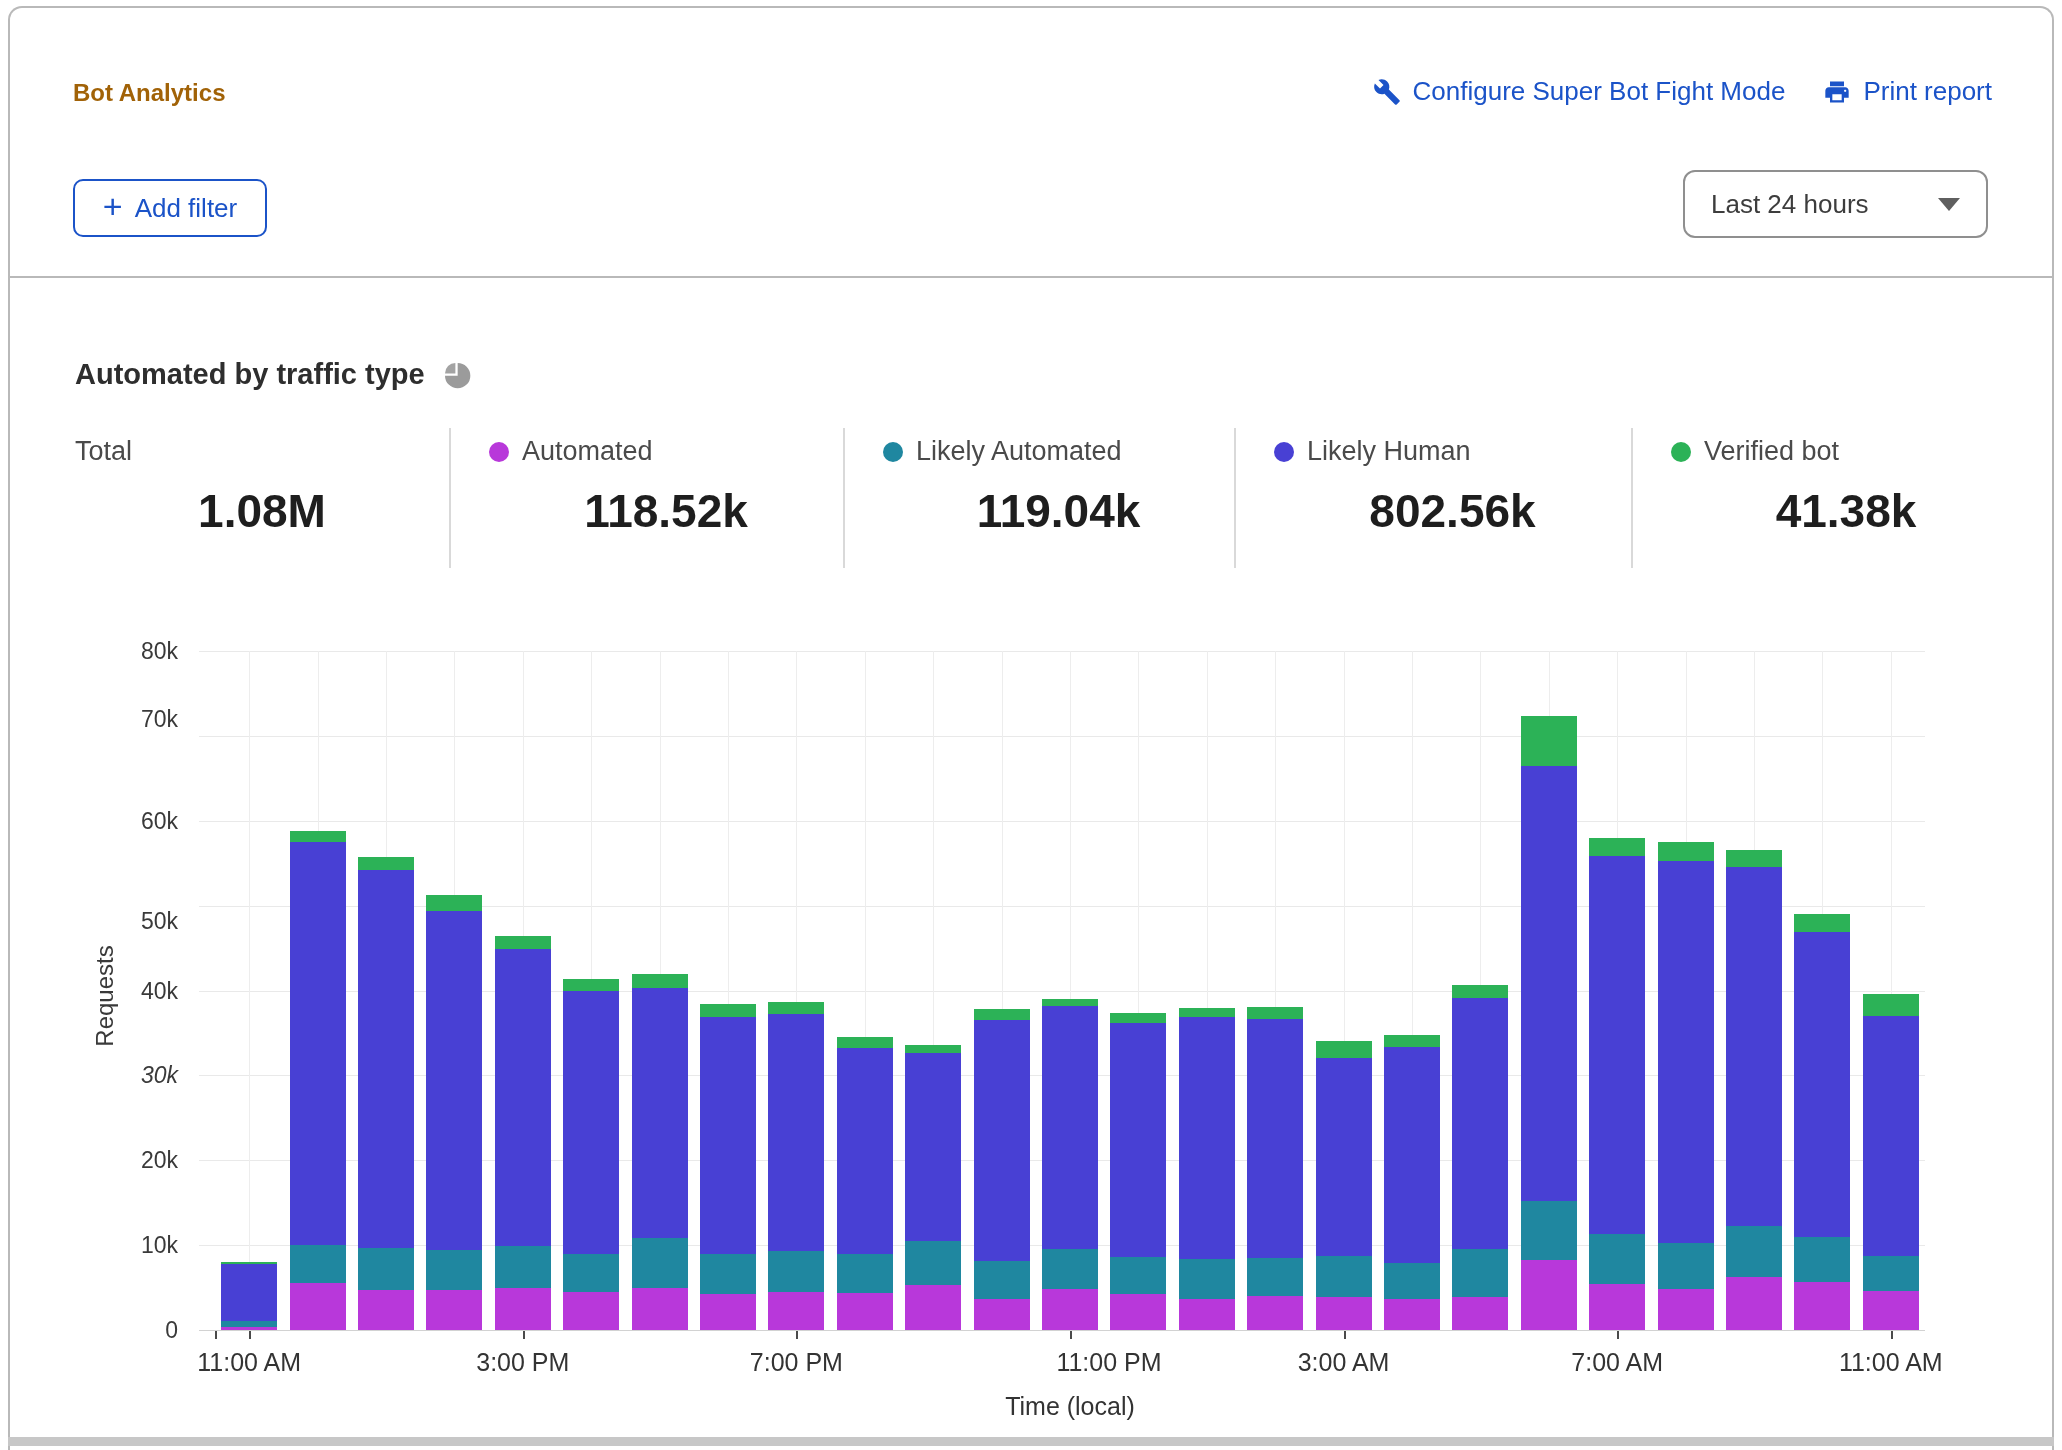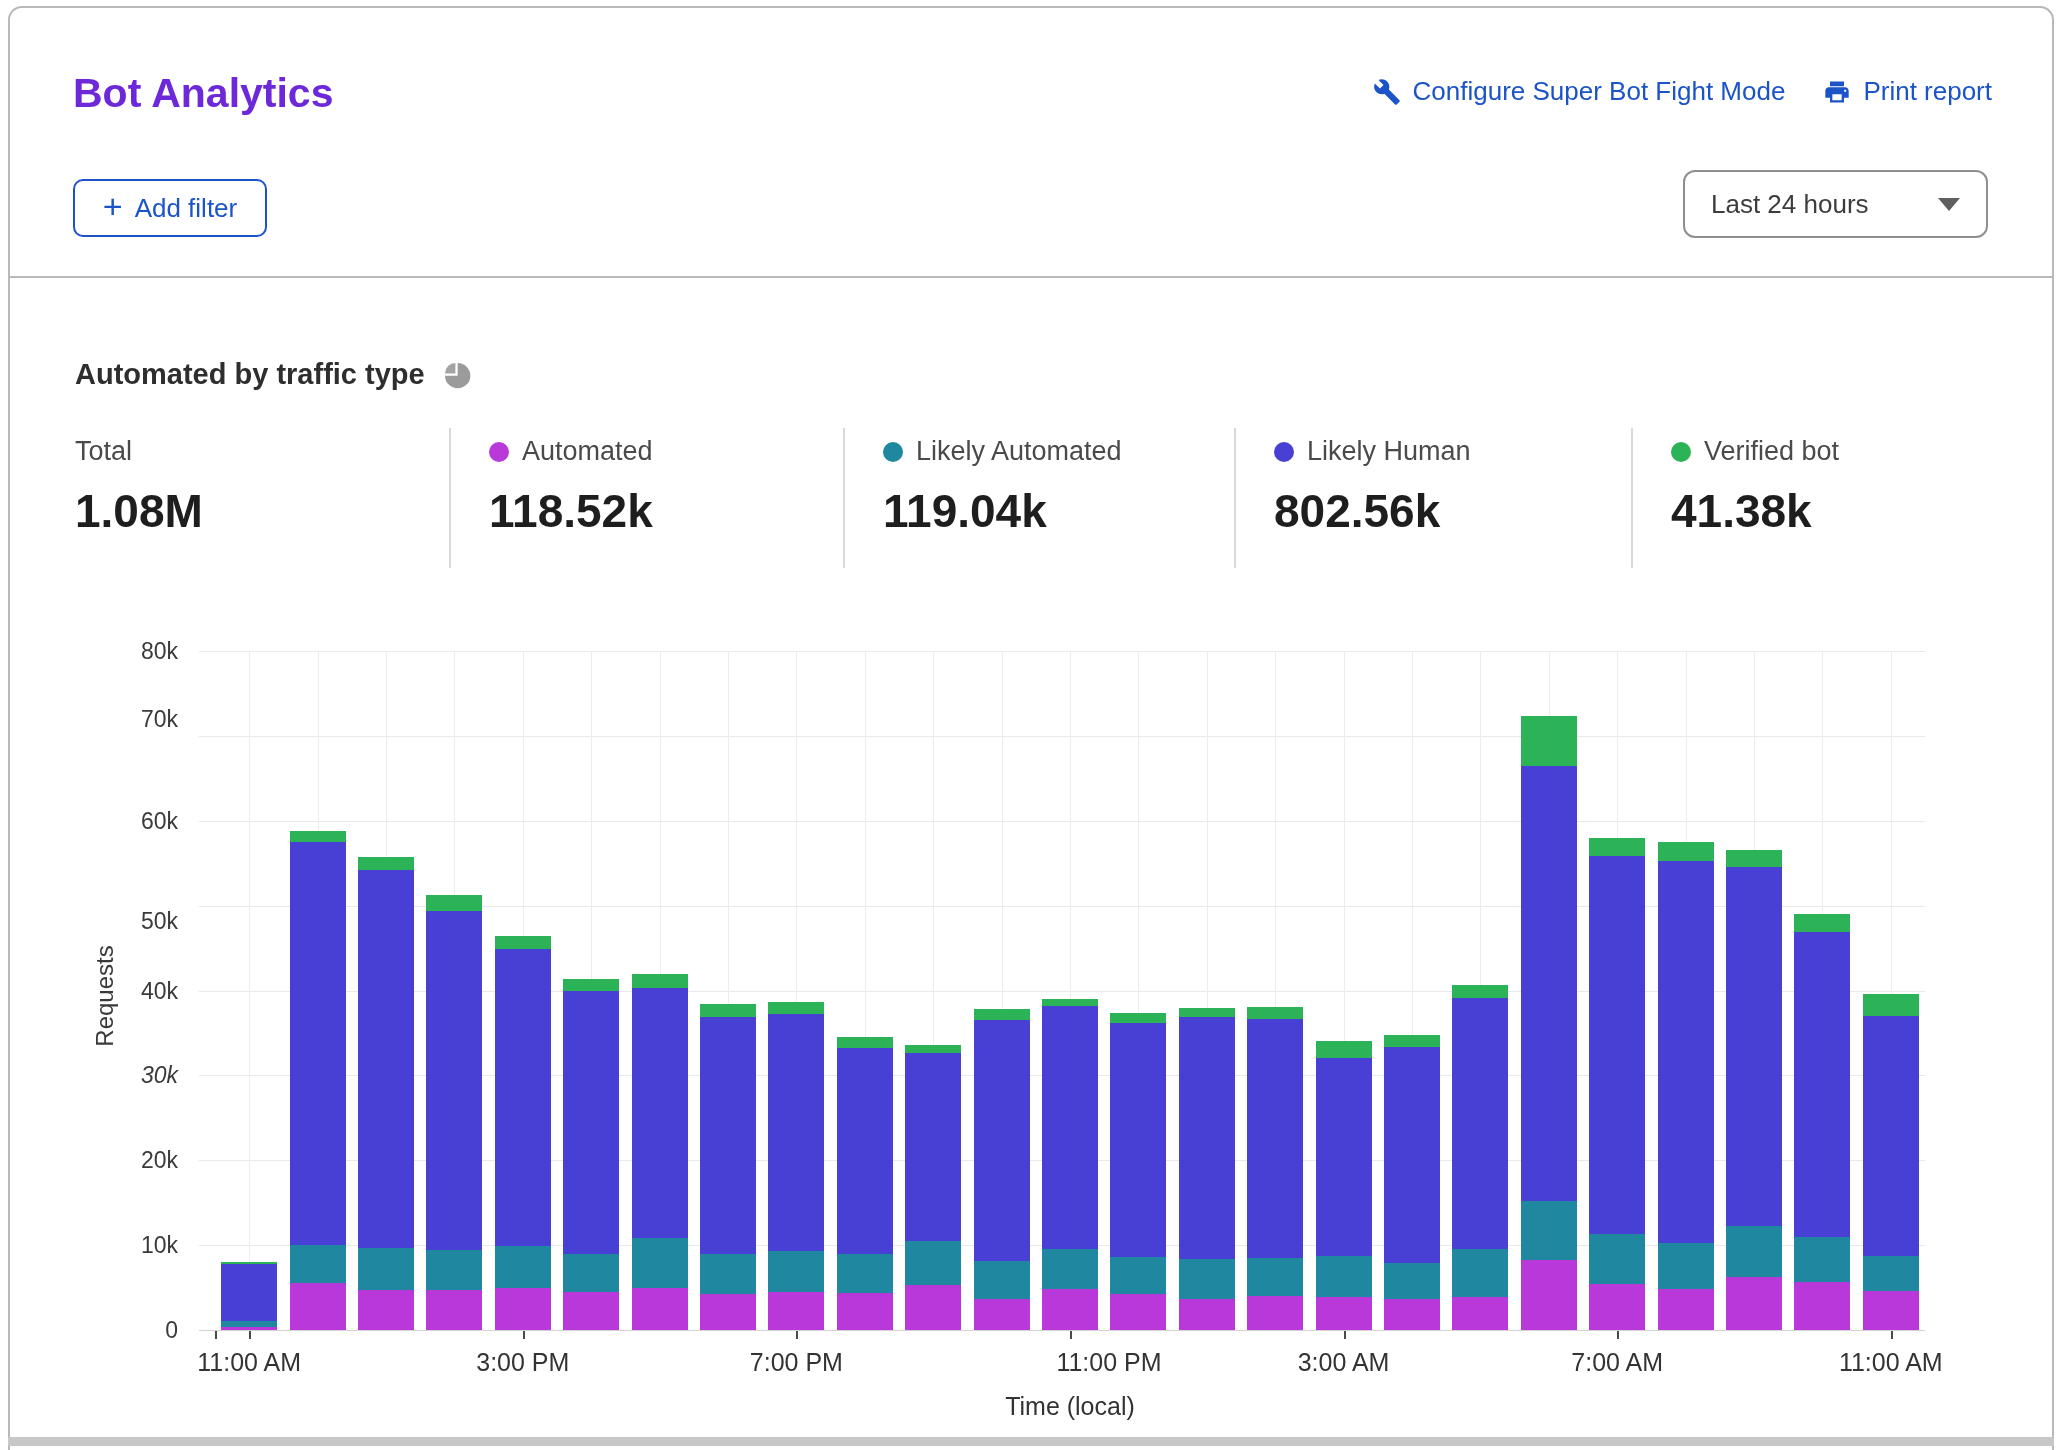--- a/index.html
+++ b/index.html
@@ -5,22 +5,22 @@
   * { margin:0; padding:0; box-sizing:border-box; }
   html,body { width:2062px; height:1450px; background:#fff;
     font-family:"Liberation Sans", sans-serif; }
   .page { position:absolute; inset:0; width:2062px; height:1450px; overflow:hidden; }
   .card { position:absolute; left:8px; top:6px; width:2046px; height:1444px;
     background:#fff; border:2px solid #b9b9b9; border-bottom:none;
     border-radius:14px 14px 0 0; }
   .bottom-strip { position:absolute; left:8px; top:1437px; width:2046px; height:9px;
     background:#c7c7c7; }
 
-  .title { position:absolute; left:73px; top:72px; font-size:41px; font-weight:700;
-    color:#6d28d9; line-height:42px; }
+  .title { position:absolute; left:73px; top:72px; font-size:24px; font-weight:700;
+    color:#a16207; line-height:42px; }
 
   .header-links { position:absolute; top:76px; right:70px; display:flex; gap:38px;
     align-items:center; }
   .hlink { display:flex; align-items:center; gap:12px; color:#1b53c8; font-size:26px;
     cursor:pointer; white-space:nowrap; }
   .hlink svg { width:28px; height:28px; fill:#1b53c8; flex:0 0 auto; }
 
   .add-filter { position:absolute; left:73px; top:179px; width:194px; height:58px;
     background:#fff; border:2px solid #1b53c8; border-radius:10px; color:#1b53c8;
     font-size:26px; font-family:"Liberation Sans",sans-serif; display:flex;
@@ -36,21 +36,21 @@
   .header-divider { position:absolute; left:8px; top:276px; width:2046px; height:2px;
     background:#b9b9b9; }
 
   .section-title-row { position:absolute; left:75px; top:358px; display:flex;
     align-items:center; gap:16px; }
   .section-title { font-size:29px; font-weight:700; color:#2e2e2e; }
   .pie-icon { width:32px; height:32px; }
 
   .stats { position:absolute; left:75px; top:428px; width:1960px; height:140px;
     display:flex; }
-  .stat { padding-top:8px; }
+  .stat { padding-top:8px;text-align:center; }
   .stat + .stat { border-left:2px solid #d9d9d9; padding-left:38px; }
   .stat:nth-child(1){ width:374px; }
   .stat:nth-child(2){ width:394px; }
   .stat:nth-child(3){ width:391px; }
   .stat:nth-child(4){ width:397px; }
   .stat:nth-child(5){ width:390px; }
   .stat-label { display:flex; align-items:center; gap:13px; font-size:27px;
     color:#4a4a4a; }
   .dot { width:20px; height:20px; border-radius:50%; flex:0 0 auto; }
   .stat-value { margin-top:17px; font-size:46px; font-weight:700; color:#1e1e1e; }

